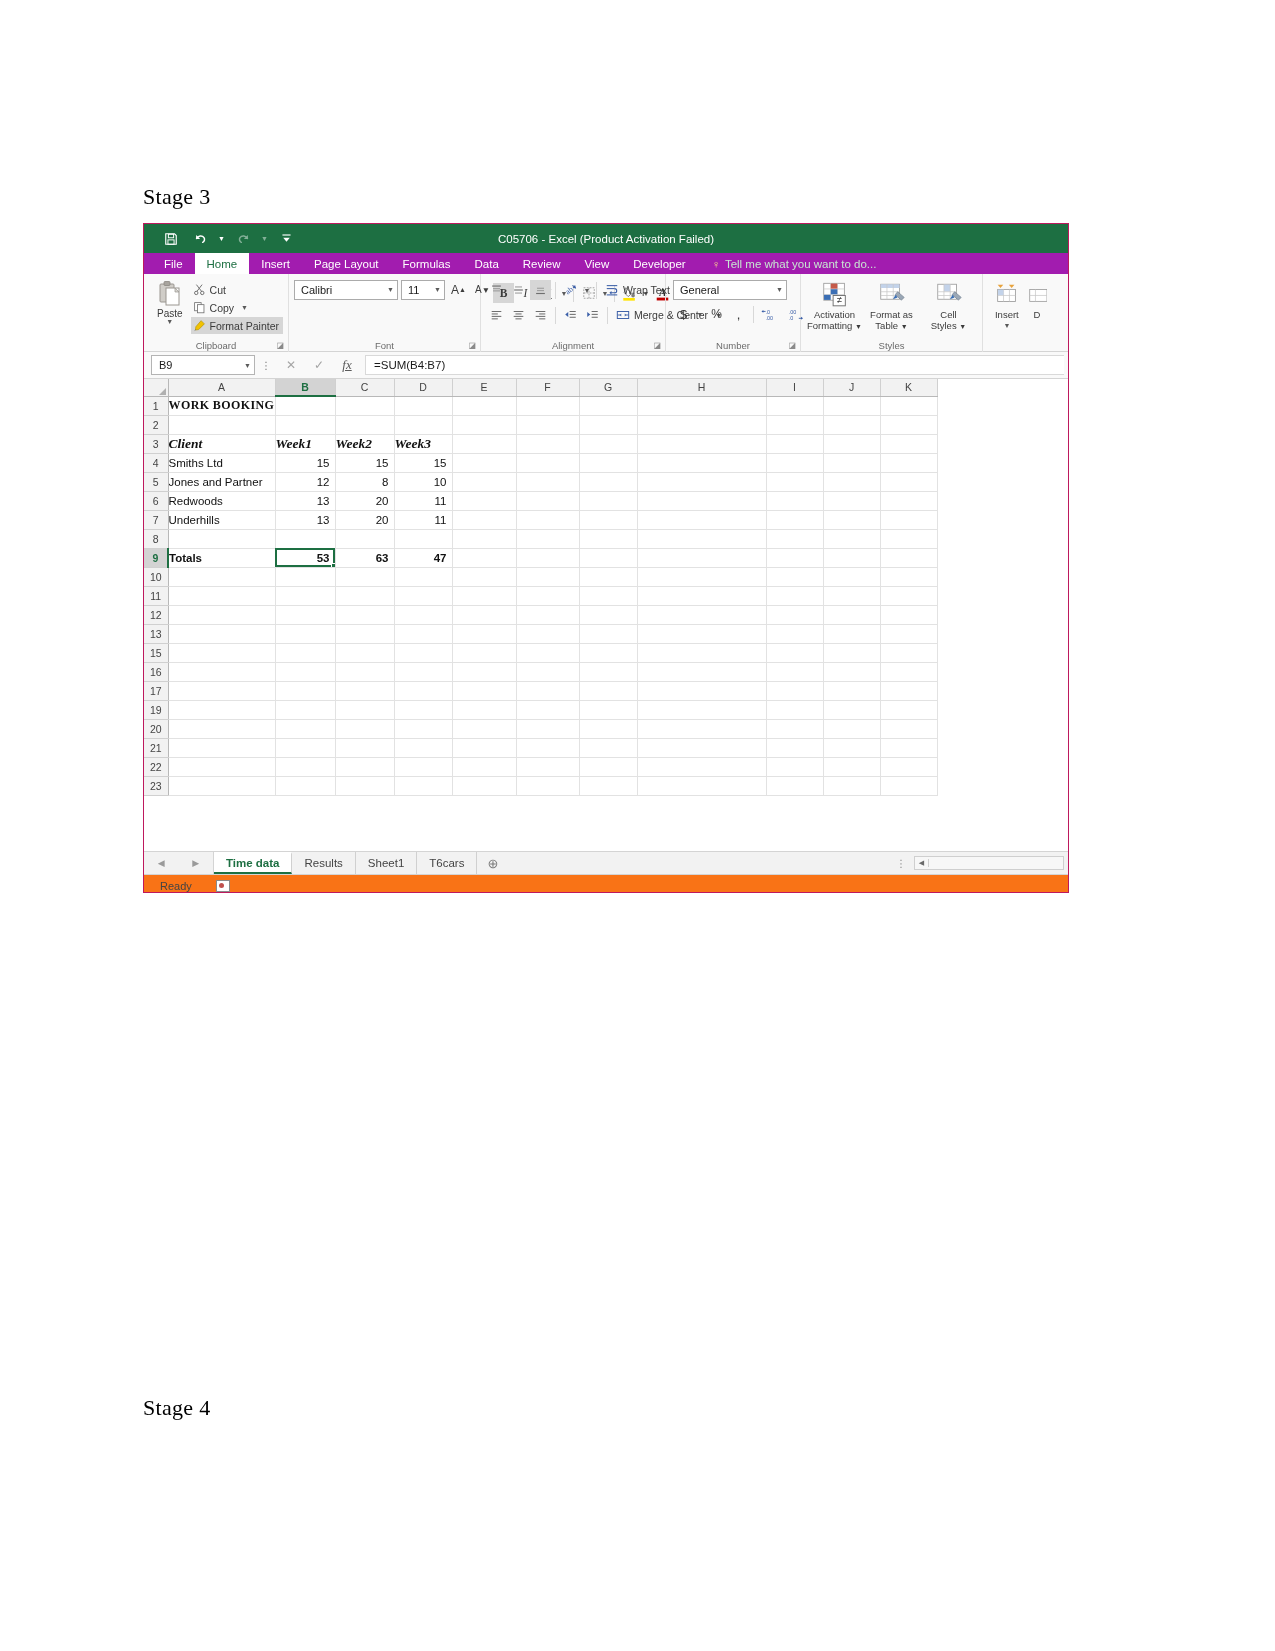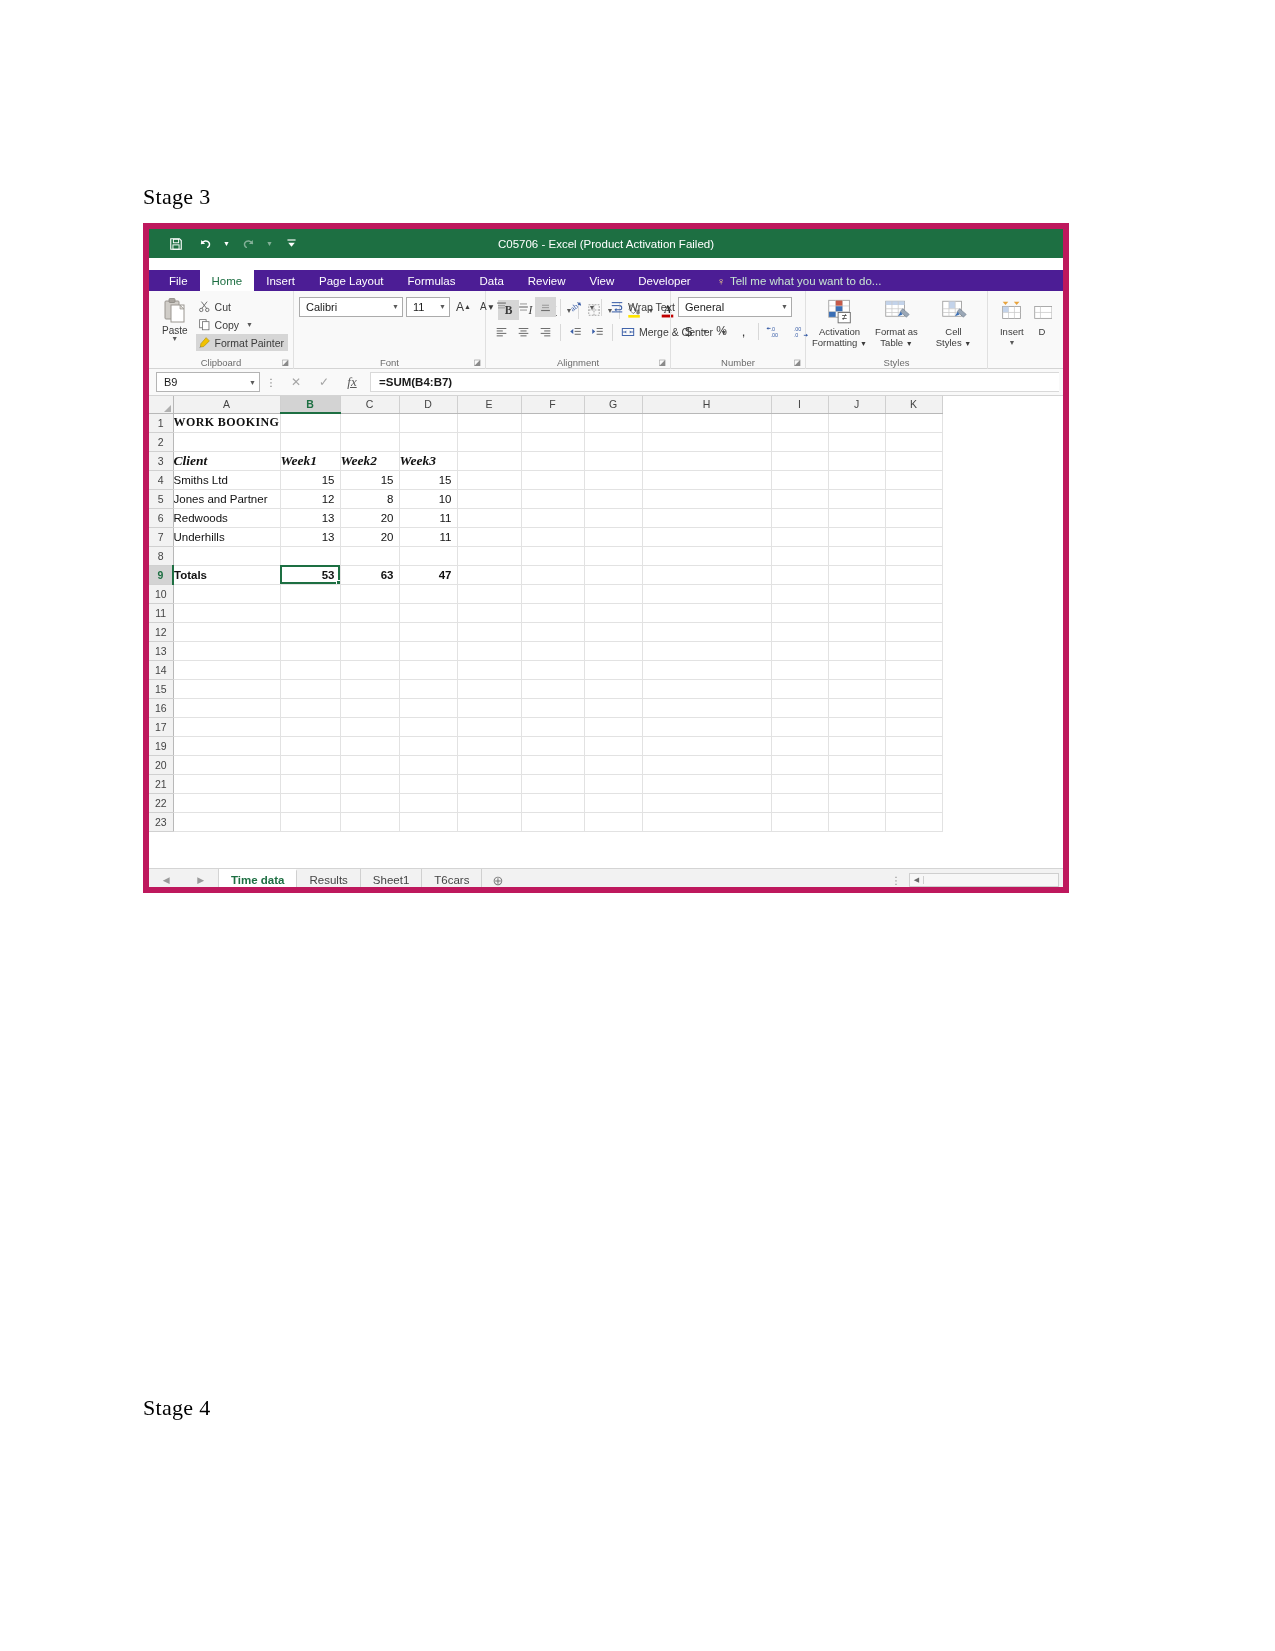--- a/index.html
+++ b/index.html
@@ -23,21 +23,21 @@
   }
   #stage3-heading { top:184px; }
   #stage4-heading { top:1395px; }
 
   
   .excel-window {
     position:absolute;
     left:143px; top:223px;
     width:926px; height:670px;
     background:#ffffff;
-    border:6px solid #be185d;
+    border:1px solid #be185d;
     overflow:hidden;
   }
 
   
   .titlebar {
     height:29px;
     background:#1d6f42;
     position:relative;
   }
   .qat { position:absolute; left:0; top:0; height:29px; display:flex; align-items:center; padding-left:14px; gap:3px; }
@@ -48,26 +48,25 @@
   .qat-caret.dim { opacity:0.45; }
   .title-text {
     position:absolute; left:0; right:0; top:0; height:29px;
     display:flex; align-items:center; justify-content:center;
     color:#ffffff; font-size:11.5px;
   }
 
   
   .tabstrip {
     height:21px;
-    background:#4c1d95;
+    background:#a21caf;
     display:flex;
     align-items:flex-end;
     padding-left:8px;
     position:relative;
-    margin-top:12px;
   }
   .tab {
     height:21px; padding:0 12px;
     display:flex; align-items:center;
     color:#ffffff; font-size:11.5px;
     white-space:nowrap;
   }
   .tab.active { background:#ffffff; color:#1d6f42; }
   .tellme {
     display:flex; align-items:center; gap:5px;
@@ -177,21 +176,21 @@
   }
   .namebox .nv { flex:1; }
   .fb-dots { width:22px; text-align:center; color:#7a7a7a; font-size:10px; }
   .fb-icons { display:flex; align-items:center; }
   .fb-ico { width:28px; height:20px; display:flex; align-items:center; justify-content:center; font-size:12px; color:#a5a5a5; }
   .fb-ico.fx { color:#5a5a5a; font-style:italic; font-family:"Liberation Serif", serif; font-size:13px;text-decoration:underline; }
   .fb-input {
     flex:1; height:20px; margin-left:4px; background:#fff;
     border:1px solid #d9d9d9; border-right:none;
     display:flex; align-items:center; padding-left:8px;
-    font-size:11.5px; color:#1a1a1a;font-weight:bold;
+    font-size:11.5px; color:#1a1a1a;
   }
 
   
   .gridwrap { position:relative; background:#fff; height:472px; overflow:hidden; }
   table.grid { border-collapse:collapse; table-layout:fixed; }
   table.grid td, table.grid th { padding:0; margin:0; }
 
   .corner {
     width:24px; height:17px; background:#f2f2f2;
     border-right:1px solid #b8b8b8; border-bottom:1px solid #b8b8b8;
@@ -906,34 +905,20 @@
             <td class="cell"></td>
             <td class="cell"></td>
             <td class="cell"></td>
             <td class="cell"></td>
             <td class="cell"></td>
             <td class="cell"></td>
             <td class="cell"></td>
             <td class="cell"></td>
           </tr>
           <tr>
-            <td class="rowhdr">14</td>
-            <td class="cell"></td>
-            <td class="cell"></td>
-            <td class="cell"></td>
-            <td class="cell"></td>
-            <td class="cell"></td>
-            <td class="cell"></td>
-            <td class="cell"></td>
-            <td class="cell"></td>
-            <td class="cell"></td>
-            <td class="cell"></td>
-            <td class="cell"></td>
-          </tr>
-          <tr>
             <td class="rowhdr">15</td>
             <td class="cell"></td>
             <td class="cell"></td>
             <td class="cell"></td>
             <td class="cell"></td>
             <td class="cell"></td>
             <td class="cell"></td>
             <td class="cell"></td>
             <td class="cell"></td>
             <td class="cell"></td>

